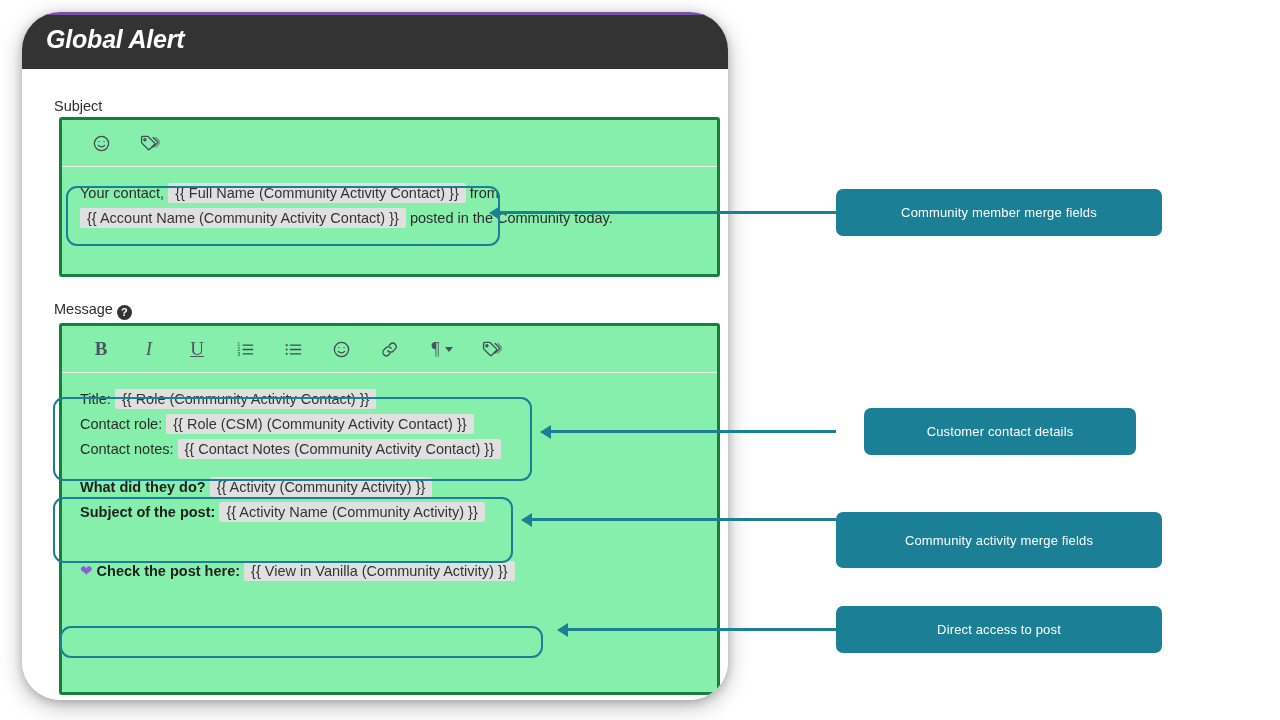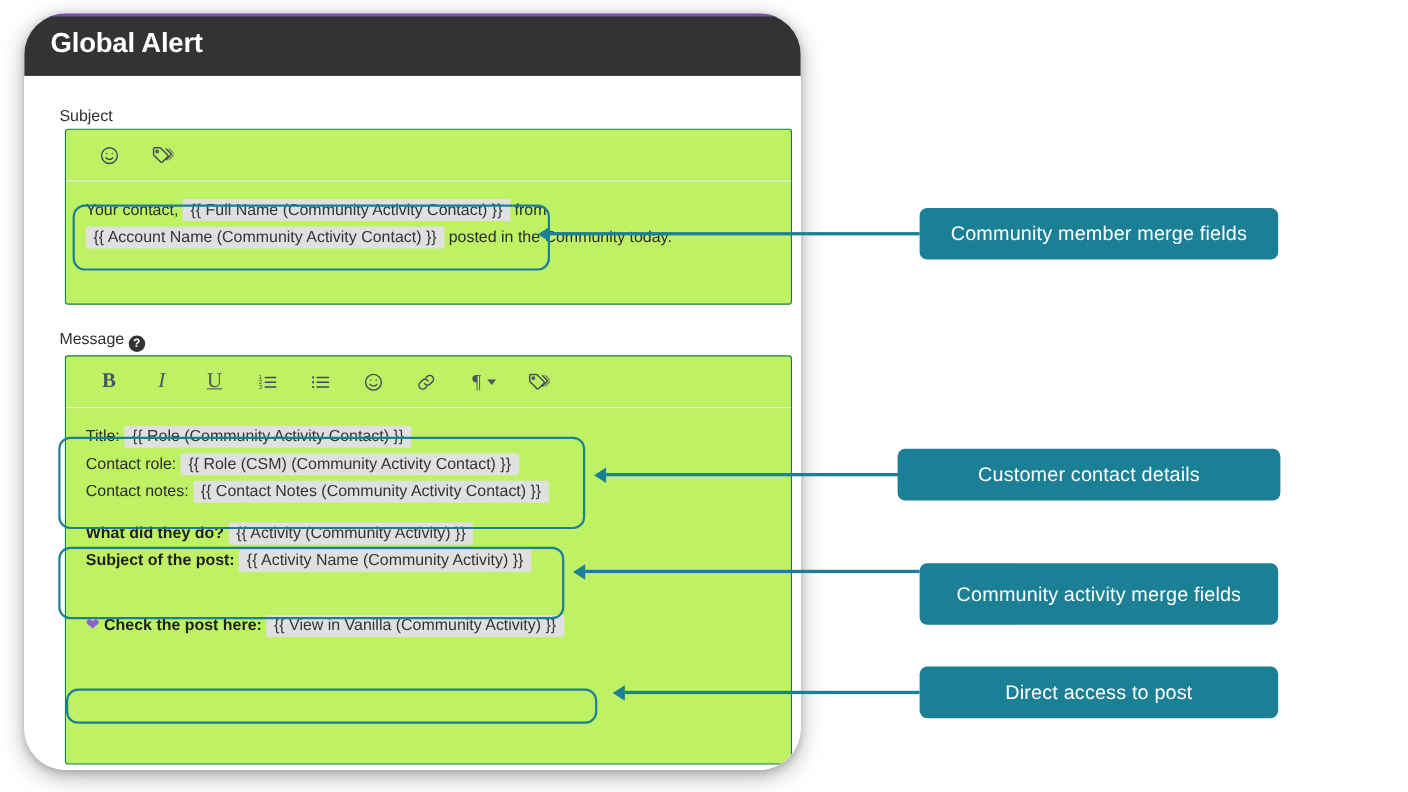--- a/index.html
+++ b/index.html
@@ -36,20 +36,21 @@
     background: #7a4fa8;
     z-index: 3;
   }
   #title-bar {
     position: absolute;
     left: 0; top: 2px;
     width: 100%;
     height: 55px;
     background: #333333;
     z-index: 2;
+    font-style: italic;
   }
   #title-bar .title-text {
     position: absolute;
     left: 24px;
     top: 11px;
     color: #ffffff;
     font-size: 25px;
     font-weight: bold;
     letter-spacing: -0.2px;
     white-space: nowrap;
@@ -81,22 +82,22 @@
     color: #ffffff;
     font-size: 11px;
     font-weight: bold;
     line-height: 15px;
     text-align: center;
   }
 
   
   .editor-box {
     position: absolute;
-    background: #bef264;
-    border: 1px solid #15803d;
+    background: #86efac;
+    border: 3px solid #15803d;
     border-radius: 3px;
     box-sizing: border-box;
   }
   .editor-toolbar {
     position: absolute;
     left: 0;
     top: 0;
     width: 100%;
     height: 47px;
     border-bottom: 1px solid #ececec;
@@ -168,21 +169,21 @@
 
   
   .callout {
     position: absolute;
     background: #1b7f96;
     color: #ffffff;
     border-radius: 7px;
     display: flex;
     align-items: center;
     justify-content: center;
-    font-size: 18px;
+    font-size: 13px;
     letter-spacing: 0.15px;
     text-align: center;
     box-sizing: border-box;
   }
   .connector {
     position: absolute;
     height: 3px;
     background: #1b7f96;
     z-index: 6;
   }
@@ -348,21 +349,21 @@
 
   </div>
 </div>
 
 <div class="callout" style="left:836px; top:189px; width:326px; height:47px;">
   <span>Community member merge fields</span>
 </div>
 <div class="connector" style="left:500px; top:211px; width:336px;"></div>
 <div class="arrowhead" style="left:489px; top:205.5px;"></div>
 
-<div class="callout" style="left:816px; top:408px; width:348px; height:47px;text-align:right;">
+<div class="callout" style="left:864px; top:408px; width:272px; height:47px;text-align:right;">
   <span>Customer contact details</span>
 </div>
 <div class="connector" style="left:551px; top:430px; width:285px;"></div>
 <div class="arrowhead" style="left:540px; top:424.5px;"></div>
 
 <div class="callout" style="left:836px; top:512px; width:326px; height:56px;">
   <span>Community activity merge fields</span>
 </div>
 <div class="connector" style="left:532px; top:518px; width:304px;"></div>
 <div class="arrowhead" style="left:521px; top:512.5px;"></div>

